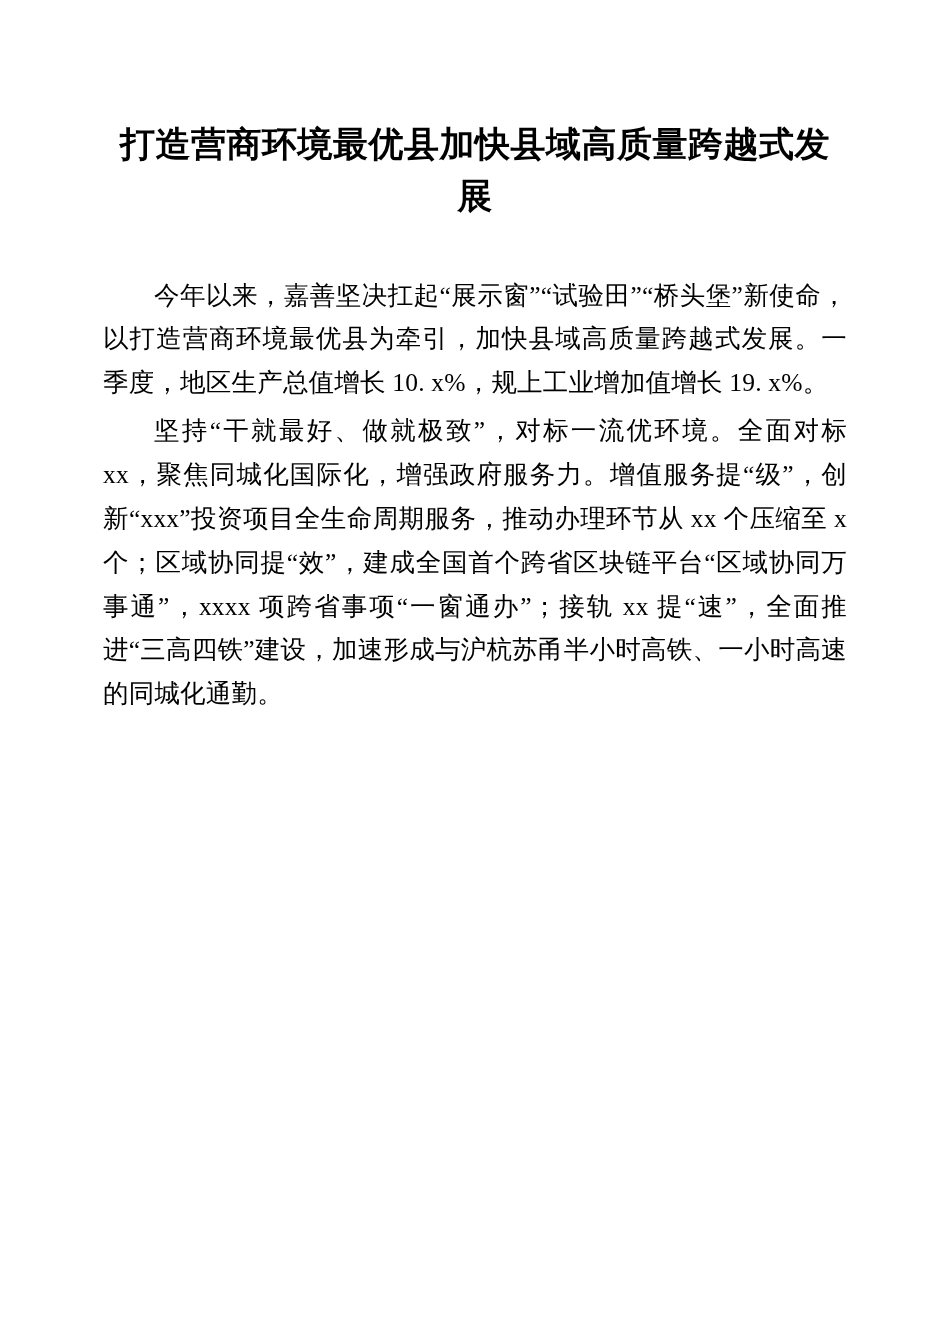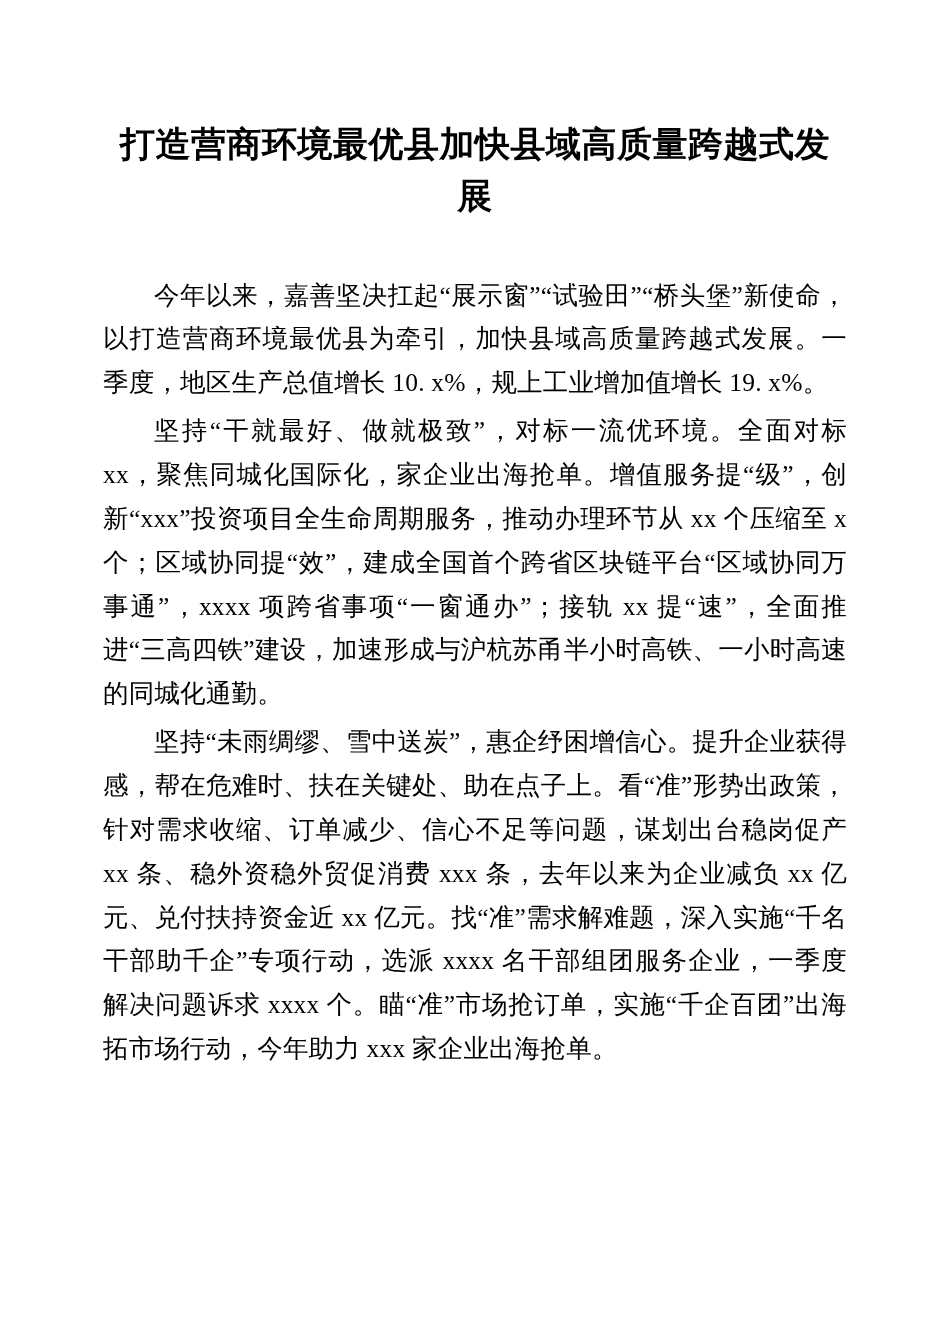--- a/index.html
+++ b/index.html
@@ -48,17 +48,16 @@
 </style>
 </head>
 <body>
 
 <div class="page">
 
   <h1 class="doc-title">打造营商环境最优县加快县域高质量跨越式发展</h1>
 
   <p class="body-text">今年以来，嘉善坚决扛起“展示窗”“试验田”“桥头堡”新使命，以打造营商环境最优县为牵引，加快县域高质量跨越式发展。一季度，地区生产总值增长 10. x%，规上工业增加值增长 19. x%。</p>
 
-  <p class="body-text">坚持“干就最好、做就极致”，对标一流优环境。全面对标 xx，聚焦同城化国际化，家企业出海抢单。增值服务提“级”，创新“xxx”投资项目全生命周期服务，推动办理环节从 xx 个压缩至 x 个；区域协同提“效”，建成全国首个跨省区块链平台“区域协同万事通”，xxxx 项跨省事项“一窗通办”；接轨 xx 提“速”，全面推进“三高四铁”建设，加速形成与沪杭苏甬半小时高铁、一小时高速的同城化通勤。</p>
+  <p class="body-text">坚持“干就最好、做就极致”，对标一流优环境。全面对标 xx，聚焦同城化国际化，增强政府服务力。增值服务提“级”，创新“xxx”投资项目全生命周期服务，推动办理环节从 xx 个压缩至 x 个；区域协同提“效”，建成全国首个跨省区块链平台“区域协同万事通”，xxxx 项跨省事项“一窗通办”；接轨 xx 提“速”，全面推进“三高四铁”建设，加速形成与沪杭苏甬半小时高铁、一小时高速的同城化通勤。</p>
 
-  <p class="body-text">坚持“未雨绸缪、雪中送炭”，惠企纾困增信心。提升企业获得感，帮在危难时、扶在关键处、助在点子上。看“准”形势出政策，针对需求收缩、订单减少、信心不足等问题，谋划出台稳岗促产 xx 条、稳外资稳外贸促消费 xxx 条，去年以来为企业减负 xx 亿元、兑付扶持资金近 xx 亿元。找“准”需求解难题，深入实施“千名干部助千企”专项行动，选派 xxxx 名干部组团服务企业，一季度解决问题诉求 xxxx 个。瞄“准”市场抢订单，实施“千企百团”出海拓市场行动，今年助力 xxx 家企业出海抢单。</p>
 
 </div>
 
 </body></html>

